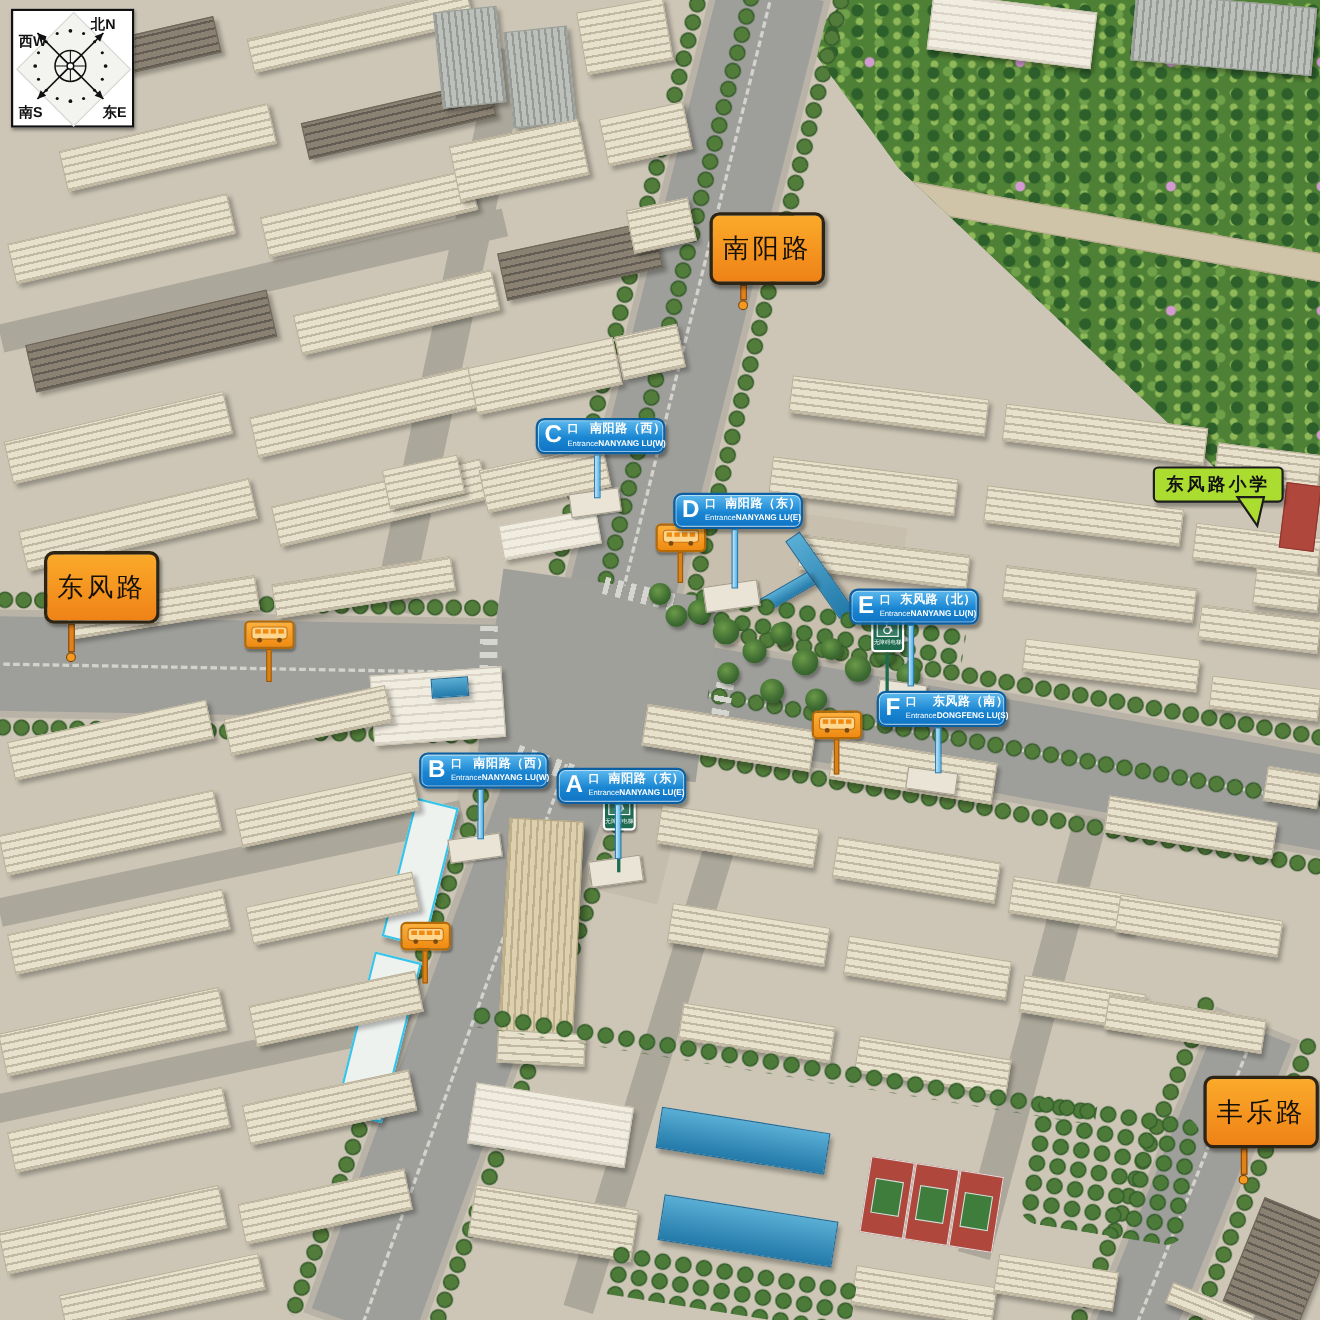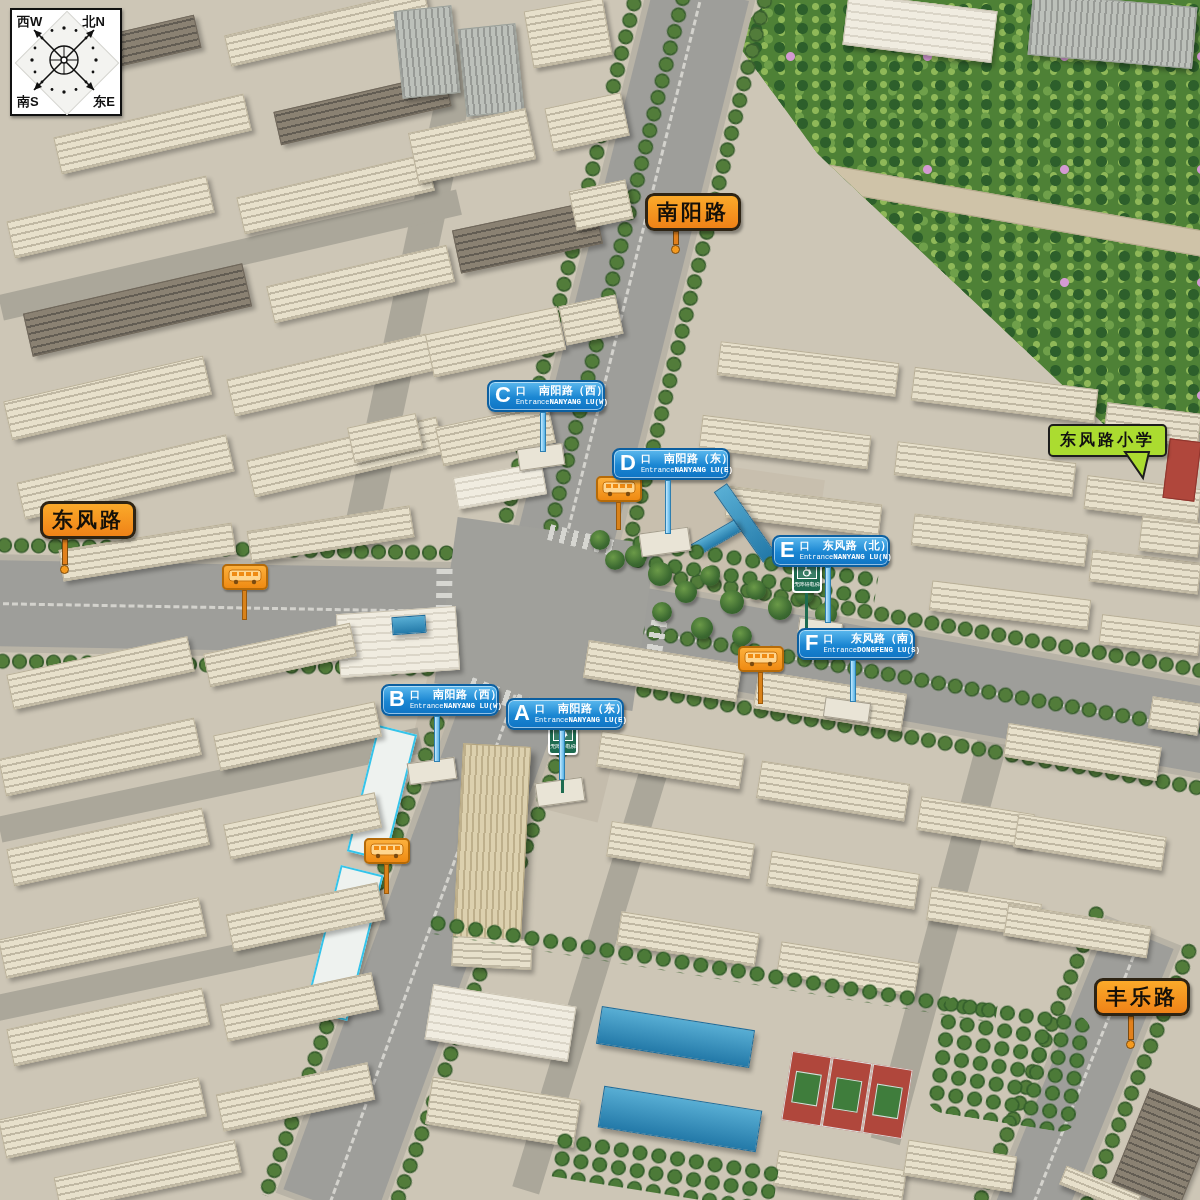--- a/index.html
+++ b/index.html
@@ -65,38 +65,38 @@
     background-size:19px 18px;}
   .treeblob{position:absolute;border-radius:50%;z-index:22;
     background:radial-gradient(circle at 40% 35%,#6b9a48,#3c6a31 60%,#2c5526);
     box-shadow:2px 3px 3px rgba(0,0,0,.3);}
   .basebox{position:absolute;z-index:24;background:#e9e4d6;border:1px solid #a59e8d;box-shadow:2px 2px 2px rgba(0,0,0,.25);}
   
   #compass{position:absolute;left:10px;top:8px;width:108px;height:104px;background:#fff;border:2px solid #111;z-index:50;box-shadow:1px 2px 3px rgba(0,0,0,.4);}
   #compass .diamond{position:absolute;left:50%;top:50%;width:72px;height:72px;margin:-36px 0 0 -36px;transform:rotate(45deg);background:#f3f3f0;border:1px solid #d5d5d0;}
   #compass svg{position:absolute;left:0;top:0;}
   .cpt{position:absolute;font-size:13px;font-weight:bold;color:#111;z-index:2;}
-  .cpt.nw{left:5px;top:3px}.cpt.ne{right:15px;top:3px}.cpt.sw{left:5px;bottom:3px}.cpt.se{right:5px;bottom:3px}
+  .cpt.nw{left:5px;top:19px}.cpt.ne{right:15px;top:3px}.cpt.sw{left:5px;bottom:3px}.cpt.se{right:5px;bottom:3px}
   
   .rlabel{position:absolute;z-index:42;}
-  .rlabel .box{display:inline-block;background:linear-gradient(180deg,#fbaa2a,#ef8217);border:3px solid #2e2414;border-radius:9px;color:#151008;font-weight:bold;font-size:21px;letter-spacing:3px;padding:2px 9px;box-shadow:2px 3px 3px rgba(0,0,0,.35);white-space:nowrap;}
+  .rlabel .box{display:inline-block;background:linear-gradient(180deg,#fbaa2a,#ef8217);border:3px solid #2e2414;border-radius:9px;color:#151008;font-weight:normal;font-size:24px;letter-spacing:3px;padding:14px 9px;box-shadow:2px 3px 3px rgba(0,0,0,.35);white-space:nowrap;}
   .rlabel .stem{width:4px;background:#e2801c;border:1px solid #7a4a10;}
   .rlabel .dot{width:7px;height:7px;border-radius:50%;background:#f59a1e;border:1px solid #7a4a10;}
   
   .esign{position:absolute;z-index:44;width:118px;}
   .esign .plate{display:flex;align-items:center;gap:5px;box-sizing:border-box;
     background:linear-gradient(180deg,#5cb9ee 0%,#1a86d2 55%,#0f74c4 100%);
     border:2px solid #0c5fa0;border-radius:8px;color:#fff;padding:2px 6px;
     box-shadow:inset 0 0 0 1px rgba(255,255,255,.55),2px 3px 3px rgba(0,0,0,.35);}
   .esign .letter{font-size:22px;font-weight:bold;line-height:1;padding-bottom:2px;}
   .esign .rows{flex:1;display:flex;flex-direction:column;line-height:1.25;}
   .esign .r1{display:flex;justify-content:space-between;align-items:baseline;font-weight:bold;}
   .esign .kou{font-size:10px;}
   .esign .cn{font-size:11px;letter-spacing:.5px;white-space:nowrap;}
-  .esign .r2{display:flex;justify-content:flex-start;align-items:baseline;font-family:Liberation Mono, monospace;}
+  .esign .r2{display:flex;justify-content:flex-start;align-items:baseline;}
   .esign .enl{font-size:7px;}
   .esign .en{font-size:7.5px;font-weight:bold;white-space:nowrap;}
   .esign .pole{width:4px;background:linear-gradient(90deg,#c4eaff,#57b2e6);border:1px solid #2e7fb0;margin-left:53px;}
   
   .acc{position:absolute;z-index:43;}
   .acc .plate{width:30px;box-sizing:border-box;background:#1e6b50;border:2px solid #fff;border-radius:4px;display:flex;flex-direction:column;align-items:center;padding:2px 1px;box-shadow:1px 2px 2px rgba(0,0,0,.35);}
   .acc .ibox{width:18px;height:15px;border:1px solid #fff;display:flex;align-items:center;justify-content:center;background:rgba(255,255,255,.12);}
   .acc .txt{font-size:6px;color:#fff;white-space:nowrap;transform:scale(.85);margin-top:1px;}
   .acc .pole{width:3px;background:#1e6b50;margin-left:13px;}
   

